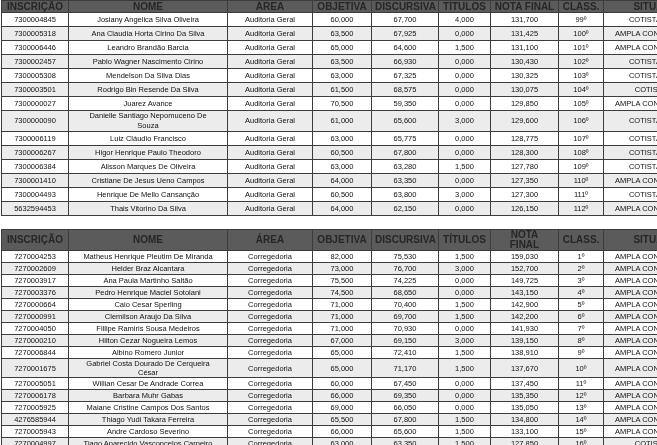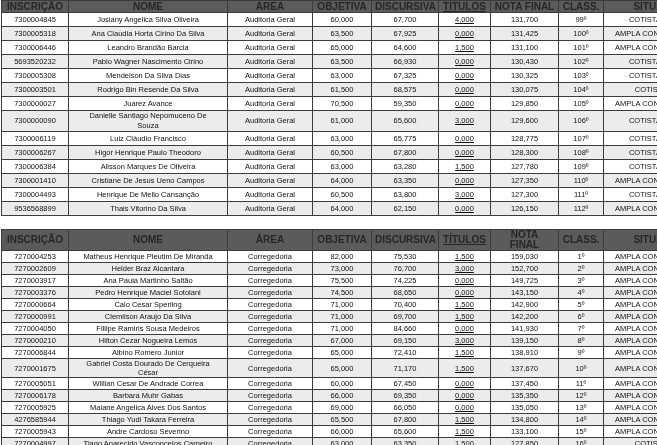--- a/index.html
+++ b/index.html
@@ -33,21 +33,21 @@
     white-space: pre-line;
   }
   table.results td { height: 13px; background: #ffffff; }
   table.results tbody tr:nth-child(even) td { background: var(--row-alt, #ededed); }
   
   .c0 { width: 60px; text-align: left; }
   .c1 { width: 152px; text-align: left; white-space: pre-line; margin-left: 7px; }
   .c2 { width: 78px; }
   .c3 { width: 52px; }
   .c4 { width: 60px; }
-  .c5 { width: 45px; text-decoration: underline; }
+  .c5 { width: 45px; }
   .c6 { width: 61px; margin-left: 17px; }
   .c7 { width: 38px; }
   .c8 { width: 105px; }
   
   .table-gap { height: 13px; }
   table.t2 td { height: 11px; line-height: 9px; }
   table.t2 th { height: 20px; }
 </style>
 </head>
 <body>
@@ -95,21 +95,21 @@
           <td class="c1">Leandro Brandão Barcia</td>
           <td class="c2">Auditoria Geral</td>
           <td class="c3">65,000</td>
           <td class="c4">64,600</td>
           <td class="c5">1,500</td>
           <td class="c6">131,100</td>
           <td class="c7">101º</td>
           <td class="c8">AMPLA CONCORRÊNCIA</td>
         </tr>
         <tr>
-          <td class="c0">5693520232</td>
+          <td class="c0">7300002457</td>
           <td class="c1">Pablo Wagner Nascimento Cirino</td>
           <td class="c2">Auditoria Geral</td>
           <td class="c3">63,500</td>
           <td class="c4">66,930</td>
           <td class="c5">0,000</td>
           <td class="c6">130,430</td>
           <td class="c7">102º</td>
           <td class="c8">COTISTA NEGRO</td>
         </tr>
         <tr>
@@ -206,21 +206,21 @@
           <td class="c1">Henrique De Mello Cansanção</td>
           <td class="c2">Auditoria Geral</td>
           <td class="c3">60,500</td>
           <td class="c4">63,800</td>
           <td class="c5">3,000</td>
           <td class="c6">127,300</td>
           <td class="c7">111º</td>
           <td class="c8">COTISTA NEGRO</td>
         </tr>
         <tr>
-          <td class="c0">9536568899</td>
+          <td class="c0">5632594453</td>
           <td class="c1">Thais Vitorino Da Silva</td>
           <td class="c2">Auditoria Geral</td>
           <td class="c3">64,000</td>
           <td class="c4">62,150</td>
           <td class="c5">0,000</td>
           <td class="c6">126,150</td>
           <td class="c7">112º</td>
           <td class="c8">AMPLA CONCORRÊNCIA</td>
         </tr>
       </tbody>
@@ -308,21 +308,21 @@
           <td class="c5">1,500</td>
           <td class="c6">142,200</td>
           <td class="c7">6º</td>
           <td class="c8">AMPLA CONCORRÊNCIA</td>
         </tr>
         <tr>
           <td class="c0">7270004050</td>
           <td class="c1">Fillipe Ramiris Sousa Medeiros</td>
           <td class="c2">Corregedoria</td>
           <td class="c3">71,000</td>
-          <td class="c4">84,660</td>
+          <td class="c4">70,930</td>
           <td class="c5">0,000</td>
           <td class="c6">141,930</td>
           <td class="c7">7º</td>
           <td class="c8">AMPLA CONCORRÊNCIA</td>
         </tr>
         <tr>
           <td class="c0">7270000210</td>
           <td class="c1">Hilton Cezar Nogueira Lemos</td>
           <td class="c2">Corregedoria</td>
           <td class="c3">67,000</td>
@@ -372,21 +372,21 @@
           <td class="c2">Corregedoria</td>
           <td class="c3">66,000</td>
           <td class="c4">69,350</td>
           <td class="c5">0,000</td>
           <td class="c6">135,350</td>
           <td class="c7">12º</td>
           <td class="c8">AMPLA CONCORRÊNCIA</td>
         </tr>
         <tr>
           <td class="c0">7270005925</td>
-          <td class="c1">Maiane Angelica Alves Dos Santos</td>
+          <td class="c1">Maiane Cristine Campos Dos Santos</td>
           <td class="c2">Corregedoria</td>
           <td class="c3">69,000</td>
           <td class="c4">66,050</td>
           <td class="c5">0,000</td>
           <td class="c6">135,050</td>
           <td class="c7">13º</td>
           <td class="c8">AMPLA CONCORRÊNCIA</td>
         </tr>
         <tr>
           <td class="c0">4276585944</td>

